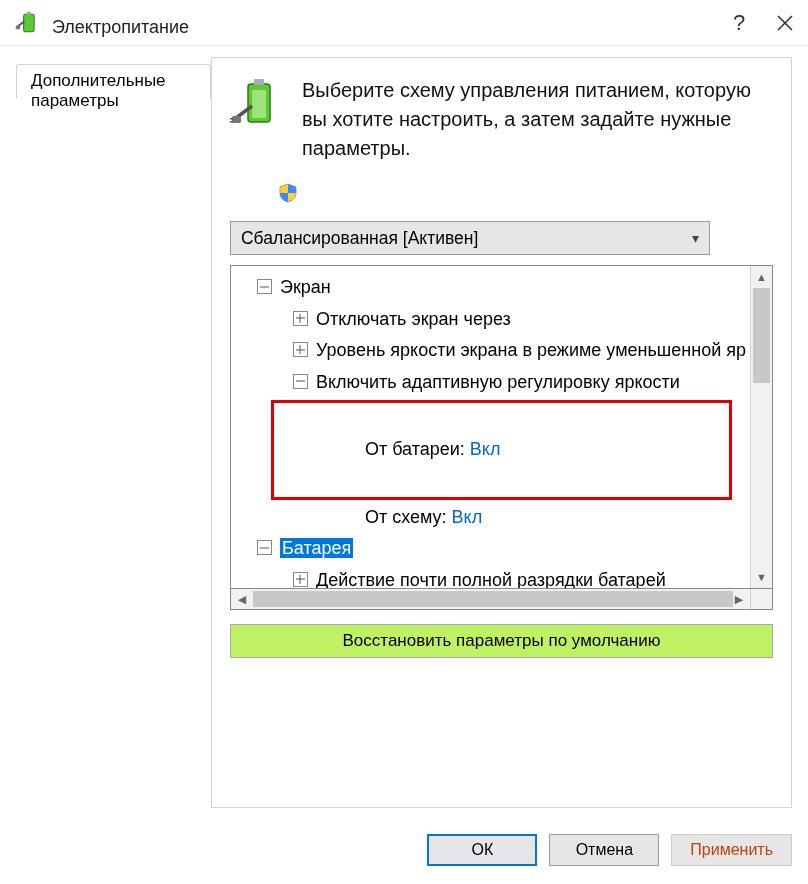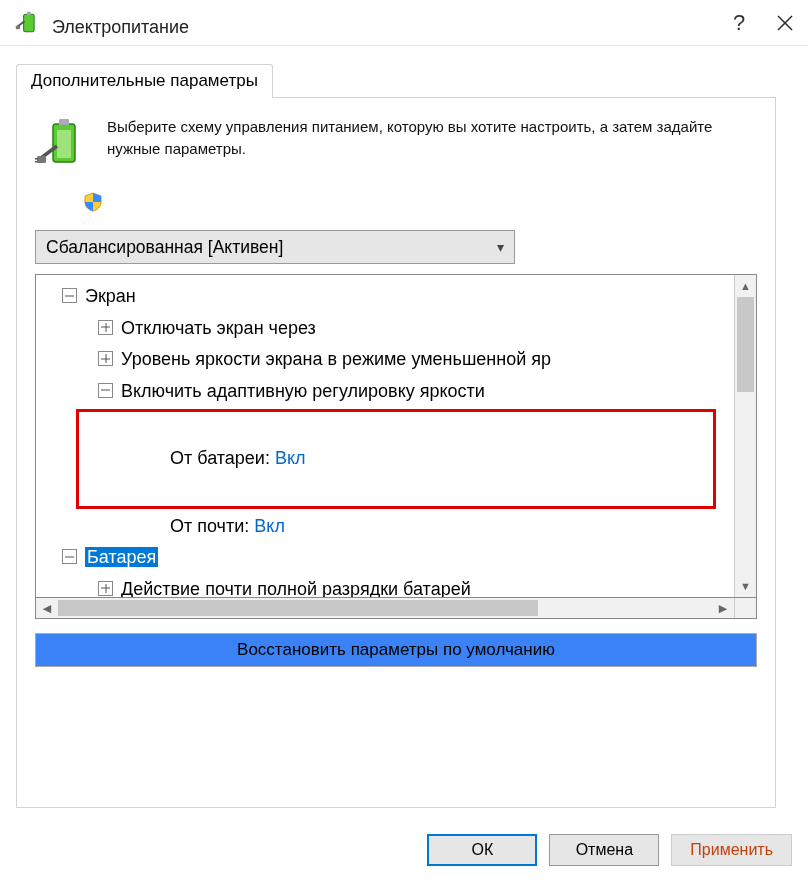--- a/index.html
+++ b/index.html
@@ -18,39 +18,39 @@
       height: 46px; display: flex; align-items: center;
       padding-left: 14px; border-bottom: 1px solid #e8e8e8;
     }
     .titlebar .icon-battery { width: 28px; height: 28px; margin-right: 10px; }
     .titlebar .title { font-size: 18px; color: #222; flex: 1; margin-top: 9px; }
     .titlebar .ctrl { width: 46px; height: 46px; display: flex; align-items: center; justify-content: center; font-size: 22px; color: #333; }
     .titlebar .ctrl.close svg line { stroke: #333; stroke-width: 1.6; }
     .titlebar .ctrl.help { font-family: "Segoe UI", sans-serif; font-size: 22px; }
 
     
-    .content-outer { padding: 12px 32px 12px 16px; flex: 1; display: flex; flex-direction: column; }
+    .content-outer { padding: 12px 16px 12px 16px; flex: 1; display: flex; }
 
     
     .tabstrip { display: flex; height: 34px; position: relative; margin-top: 6px;}
     .tab {
       border: 1px solid #d3d3d3; border-bottom: none;
       background: #fff; padding: 6px 14px 4px; font-size: 17px;
       border-radius: 3px 3px 0 0; position: relative; z-index: 2;
     }
     .tab-body {
       border: 1px solid #d3d3d3; flex: 1; padding: 18px 18px 14px;
       margin-top: -1px; position: relative; z-index: 1;
       display: flex; flex-direction: column; background: #fff;
     }
 
     
     .intro { display: flex; gap: 16px; margin-bottom: 14px; }
     .intro .big-icon { width: 56px; height: 56px; flex: none; }
-    .intro .desc { font-size: 15px; line-height: 1.45; color: #111; }
+    .intro .desc { font-size: 20px; line-height: 1.45; color: #111; }
 
     
     .shield-row { display: flex; align-items: center; gap: 8px; margin: 6px 0 14px 48px; }
     .shield-row a { color: #0066cc; text-decoration: underline; font-size: 17px; }
 
     
     .plan-select {
       width: 480px; height: 34px; border: 1px solid #9a9a9a;
       background: #e6e6e6; display: flex; align-items: center; justify-content: space-between;
       padding: 0 10px; font-size: 17.5px; margin-bottom: 10px;
@@ -97,21 +97,21 @@
     .hscroll-wrap { margin-top: -1px; }
     .hscroll .arr { width: 22px; display: flex; align-items: center; justify-content: center; font-size: 11px; color: #666; }
     .hscroll .track { flex: 1; position: relative; }
     .hscroll .thumb { position: absolute; top: 2px; bottom: 2px; left: 0; width: 480px; background: #c8c8c8; }
     .hscroll .corner { width: 22px; background: #f1f1f1; border-left: 1px solid #cfcfcf; }
 
     
     .restore-btn-row { margin-top: 14px; display: flex; }
     .restore-btn {
       flex: 1; height: 34px; border: 1px solid #aaa;
-      background: #3b82f6; font-size: 17px; display: flex;
+      background: #bef264; font-size: 17px; display: flex;
       align-items: center; justify-content: center;
     }
 
     
     .footer-btns {
       padding: 14px 16px 18px; display: flex; gap: 12px;
       justify-content: flex-end; border-top: none;
     }
     .btn {
       min-width: 110px; height: 32px; border: 1px solid #999;
@@ -195,21 +195,21 @@
           <div class="tree-row indent2">
             <span class="treebtn plus"></span><span>Уровень яркости экрана в режиме уменьшенной яр</span>
           </div>
           <div class="tree-row indent2">
             <span class="treebtn"></span><span>Включить адаптивную регулировку яркости</span>
           </div>
           <div class="tree-row indent4">
             <span>От батареи:</span> <span class="val-link">Вкл</span>
           </div>
           <div class="tree-row indent4">
-            <span>От почти:</span> <span class="val-link">Вкл</span>
+            <span>От схему:</span> <span class="val-link">Вкл</span>
           </div>
           <div class="tree-row indent1">
             <span class="treebtn"></span><span class="sel">Батарея</span>
           </div>
           <div class="tree-row indent2">
             <span class="treebtn plus"></span><span>Действие почти полной разрядки батарей</span>
           </div>
 
           <div class="highlight-box"></div>
         </div>

